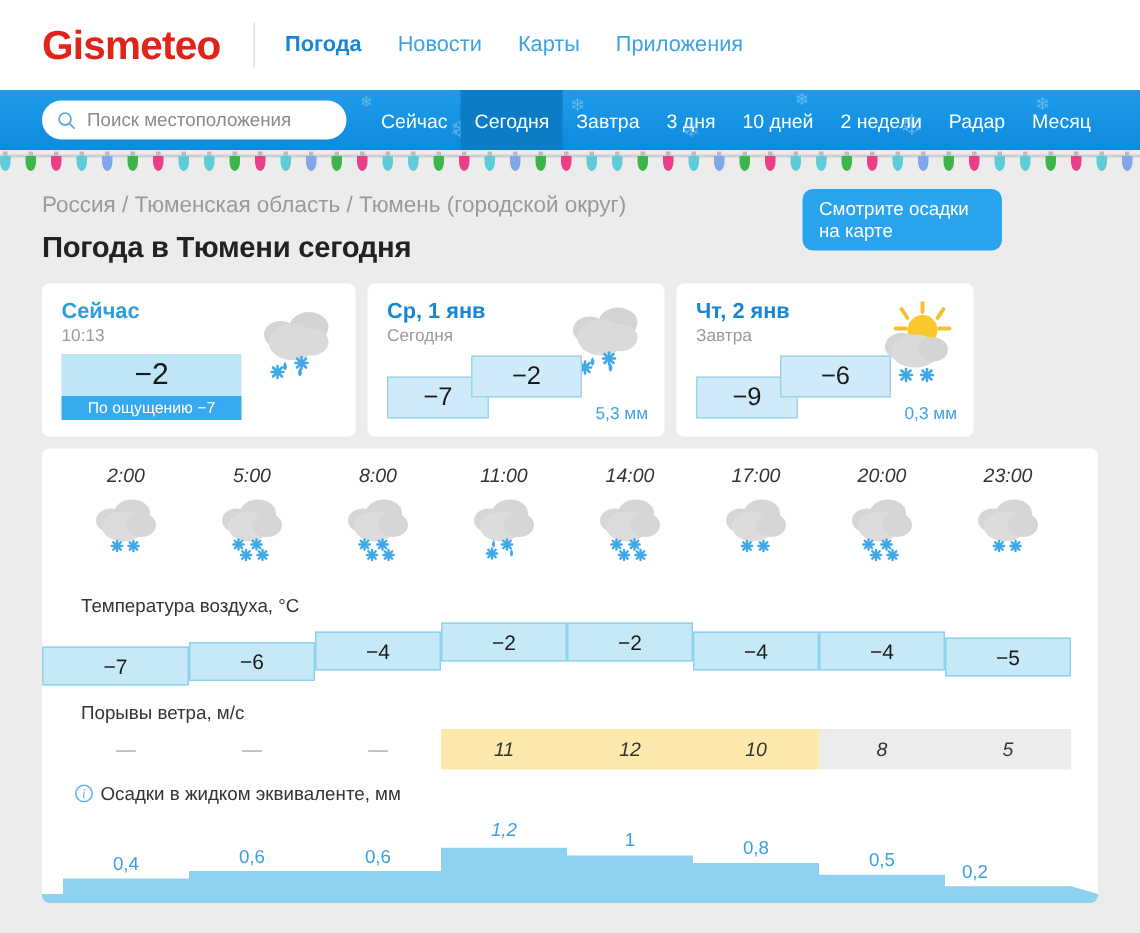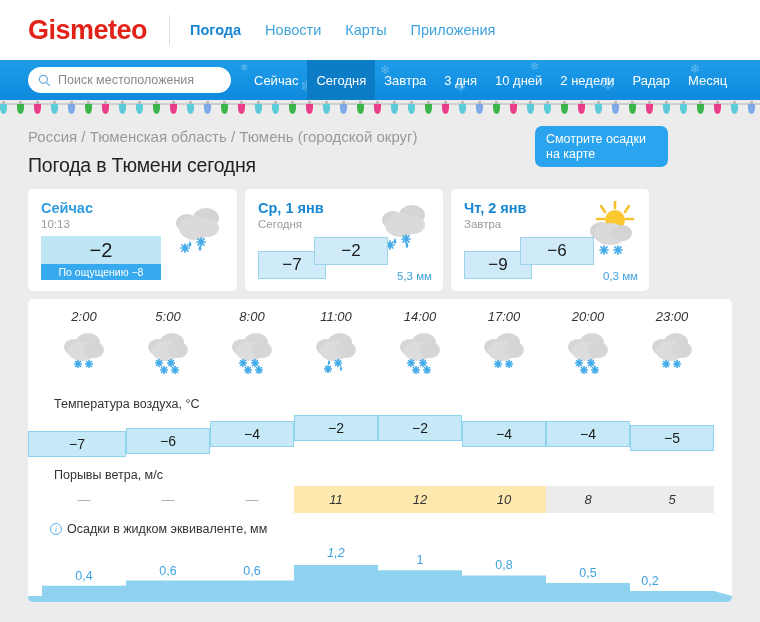--- a/index.html
+++ b/index.html
@@ -78,21 +78,21 @@
   }
   .bulb::before {
     content: ""; position: absolute; top: -3px; left: 2px;
     width: 3px; height: 3px; background: #bbb;
   }
 
   
   .page-head { position: relative; padding: 6px 28px 0 28px; background: #ececec; }
   .breadcrumb { font-size: 15px; color: #9a9a9a; }
   .page-title {
-    font-size: 19.5px; color: #222; font-weight: normal;
+    font-size: 19.5px; color: #222; font-weight: bold;
     margin-top: 9px; letter-spacing: -0.2px;
   }
   .map-btn {
     position: absolute; right: 92px; top: 4px;
     width: 133px; height: 41px; background: #2ba4ef;
     border-radius: 7px; color: #fff; font-size: 12.5px;
     line-height: 15px; padding: 5px 11px; border: none; cursor: pointer;
     text-align: left; font-family: "Liberation Sans", sans-serif;
     overflow: hidden;
   }
@@ -308,21 +308,21 @@
               <line x1="-4" y1="0" x2="4" y2="0"></line>
               <line x1="0" y1="-4" x2="0" y2="4"></line>
               <line x1="-3" y1="-3" x2="3" y2="3"></line>
               <line x1="-3" y1="3" x2="3" y2="-3"></line>
             </g>
         </g>
       </svg>
     </div>
     <div class="now-temp-wrap">
       <div class="now-temp">−2</div>
-      <div class="now-feels">По ощущению −8</div>
+      <div class="now-feels">По ощущению −7</div>
     </div>
   </div>
 
   <div class="card day">
     <div class="card-title dark">Ср, 1 янв</div>
     <div class="card-sub">Сегодня</div>
     <div class="card-icon">
       <svg width="64" height="58" viewBox="0 0 64 58">
         <ellipse cx="43" cy="14" rx="13" ry="10" fill="#d4d4d4"></ellipse>
         <ellipse cx="24" cy="19" rx="11" ry="9" fill="#d4d4d4"></ellipse>

